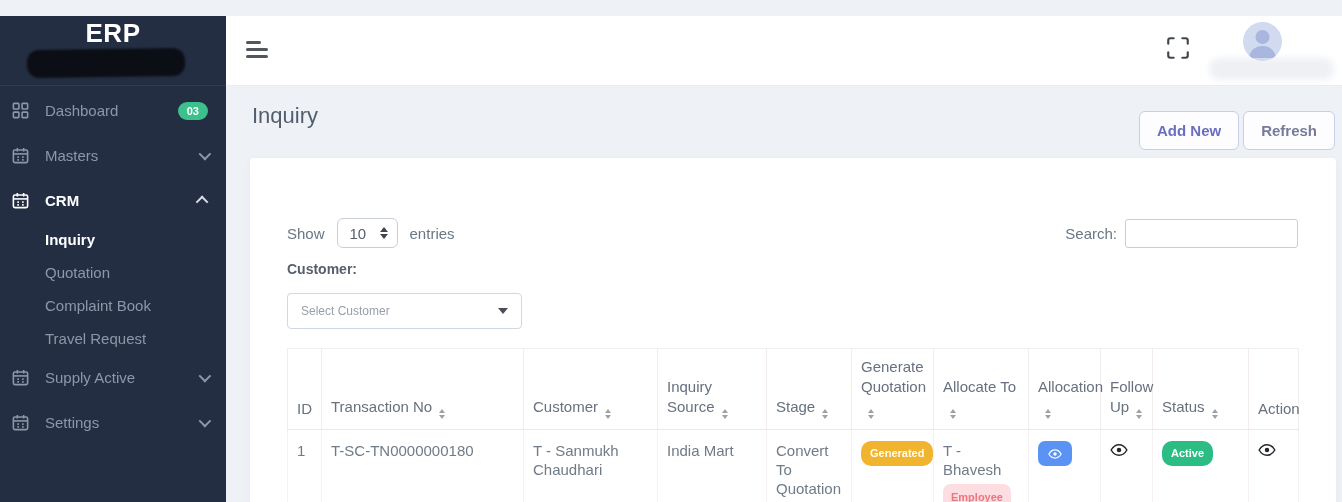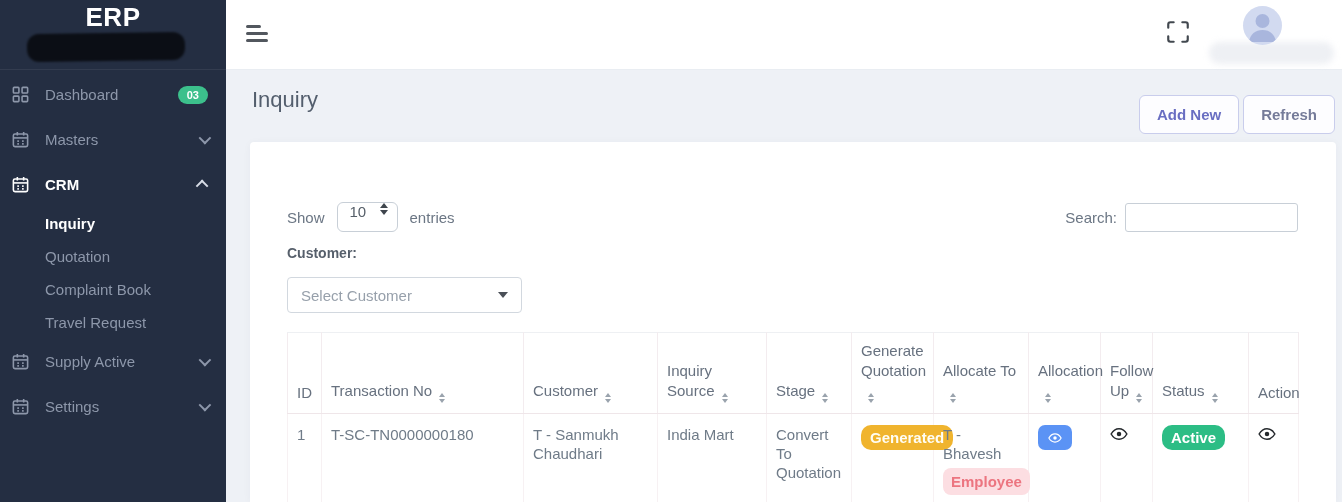--- a/index.html
+++ b/index.html
@@ -17,21 +17,21 @@
     --amber:#f0b42e;
     --pink-bg:#fcdee2;
     --pink-text:#ec7580;
     --blue:#5b93f5;
     --btn-purple:#696ec2;
     --btn-gray:#757b99;
     --btn-border:#c9cdec;
   }
   *{box-sizing:border-box;margin:0;padding:0;font-family:"Liberation Sans",sans-serif;}
   html,body{width:1342px;height:502px;overflow:hidden;background:var(--page-bg);}
-  .app{position:relative;width:1342px;height:428px;}
+  .app{position:relative;width:1342px;height:428px;margin-top:16px;}
 
   
   .sidebar{position:absolute;left:0;top:0;width:226px;height:502px;background:var(--sidebar-bg);z-index:5;}
   .logo-area{position:relative;height:70px;border-bottom:1px solid rgba(255,255,255,.07);}
   .logo{color:#fff;font-size:26px;font-weight:700;text-align:center;padding-top:2px;letter-spacing:.5px;}
   .logo-redaction{position:absolute;left:27px;top:33px;width:158px;height:28px;background:#0b0e15;border-radius:12px;transform:rotate(-.8deg);filter:blur(1px);}
   .nav{padding-top:2px;}
   .nav-item{display:flex;align-items:center;height:45px;padding:0 18px 0 10px;color:var(--sidebar-text);font-size:15px;cursor:pointer;}
   .nav-item .nicon{width:20px;height:20px;margin:0 15px 0 0;flex:none;display:flex;align-items:center;justify-content:center;}
   .nav-item .nicon svg{width:19px;height:19px;stroke:var(--sidebar-text);}
@@ -62,46 +62,46 @@
   .page-title{position:absolute;left:26px;top:17px;font-size:22px;font-weight:500;color:#535e6d;}
   .page-actions{position:absolute;right:7px;top:25px;display:flex;gap:4px;}
   .btn{height:39px;padding:0 17px;background:#fdfdff;border:1px solid var(--btn-border);border-radius:6px;font-size:15px;font-weight:600;cursor:pointer;}
   .btn.add-new{color:var(--btn-purple);}
   .btn.refresh{color:var(--btn-gray);}
 
   .card{position:absolute;left:24px;top:72px;width:1086px;height:360px;background:#fff;border-radius:4px 4px 0 0;box-shadow:0 1px 8px rgba(40,50,70,.04);padding:0 38px 0 37px;}
 
   .controls-row{margin-top:60px;display:flex;justify-content:space-between;align-items:center;}
   .show-entries{display:flex;align-items:center;gap:12px;color:var(--muted);font-size:15px;}
-  .pagesize-select{display:flex;align-items:flex-start;justify-content:space-between;width:61px;height:30px;border:1px solid #c8cfd7;border-radius:6px;padding:0 9px 0 12px;cursor:pointer;background:#fff;}
+  .pagesize-select{display:flex;align-items:center;justify-content:space-between;width:61px;height:30px;border:1px solid #c8cfd7;border-radius:6px;padding:0 9px 0 12px;cursor:pointer;background:#fff;}
   .pagesize-value{color:#555e68;font-size:15px;}
   .updown{display:flex;flex-direction:column;align-items:center;}
   .tri{width:0;height:0;border-left:4px solid transparent;border-right:4px solid transparent;display:block;}
   .tri.up{border-bottom:5px solid #3f454d;}
   .tri.down{border-top:5px solid #3f454d;margin-top:2px;}
   .search-box{display:flex;align-items:center;gap:8px;color:var(--muted);font-size:15px;}
   .search-input{width:173px;height:29px;border:1px solid #c8cfd7;border-radius:3px;padding:0 8px;font-size:14px;color:#444;outline:none;background:#fff;}
 
   .customer-filter{margin-top:13px;}
   .customer-label{font-size:14px;font-weight:700;color:#565f6b;}
   .customer-select{margin-top:16px;width:235px;height:36px;border:1px solid #d2d8df;border-radius:4px;background:#fff;display:flex;align-items:center;justify-content:space-between;padding:0 13px;cursor:pointer;}
-  .cs-text{color:#97a0ab;font-size:15px;}
+  .cs-text{color:#97a0ab;font-size:12px;}
   .caret-down{width:0;height:0;border-left:5px solid transparent;border-right:5px solid transparent;border-top:6px solid #4a4f57;}
 
   .data-table{margin-top:19px;width:1011px;border-collapse:collapse;table-layout:fixed;}
   .data-table thead th{border-top:1px solid #eef0f3;border-bottom:1px solid var(--table-hline);border-right:1px solid var(--table-vline);vertical-align:bottom;text-align:left;font-weight:400;color:var(--header-text);font-size:15px;padding:8px 9px 10px 9px;line-height:20px;}
   .data-table thead th:first-child{border-left:1px solid var(--table-vline);}
   .data-table tbody td{border-bottom:1px solid var(--table-vline);border-right:1px solid #f7f1f3;vertical-align:top;color:var(--cell-text);font-size:15px;padding:11px 9px;line-height:19px;}
   .data-table tbody td:first-child{border-left:1px solid #f7f1f3;}
   .sort{display:inline-flex;flex-direction:column;margin-left:7px;vertical-align:-1px;}
   .sort .s{width:0;height:0;border-left:3.5px solid transparent;border-right:3.5px solid transparent;display:block;}
   .sort .s.up{border-bottom:4.5px solid #9aa3ad;}
   .sort .s.down{border-top:4.5px solid #9aa3ad;margin-top:2px;}
 
-  .pill{display:inline-block;font-size:15px;font-weight:700;border-radius:10px;padding:3px 9px;}
+  .pill{display:inline-block;font-size:11px;font-weight:700;border-radius:10px;padding:3px 9px;}
   .pill.generated{background:var(--amber);color:#fffdf4;}
   .pill.active-status{background:var(--green);color:#fff;}
   .pill.employee{background:var(--pink-bg);color:var(--pink-text);font-weight:600;padding:4px 8px;border-radius:8px;}
   .allocate-wrap .role{margin-top:5px;}
 
   .eye-btn{display:inline-flex;align-items:center;justify-content:center;width:34px;height:25px;border:none;border-radius:7px;background:var(--blue);cursor:pointer;}
   .eye-btn svg{width:14px;height:14px;}
   .eye-plain{display:inline-flex;background:none;border:none;cursor:pointer;padding:0;}
   .eye-plain svg{width:18px;height:18px;}
 </style>

